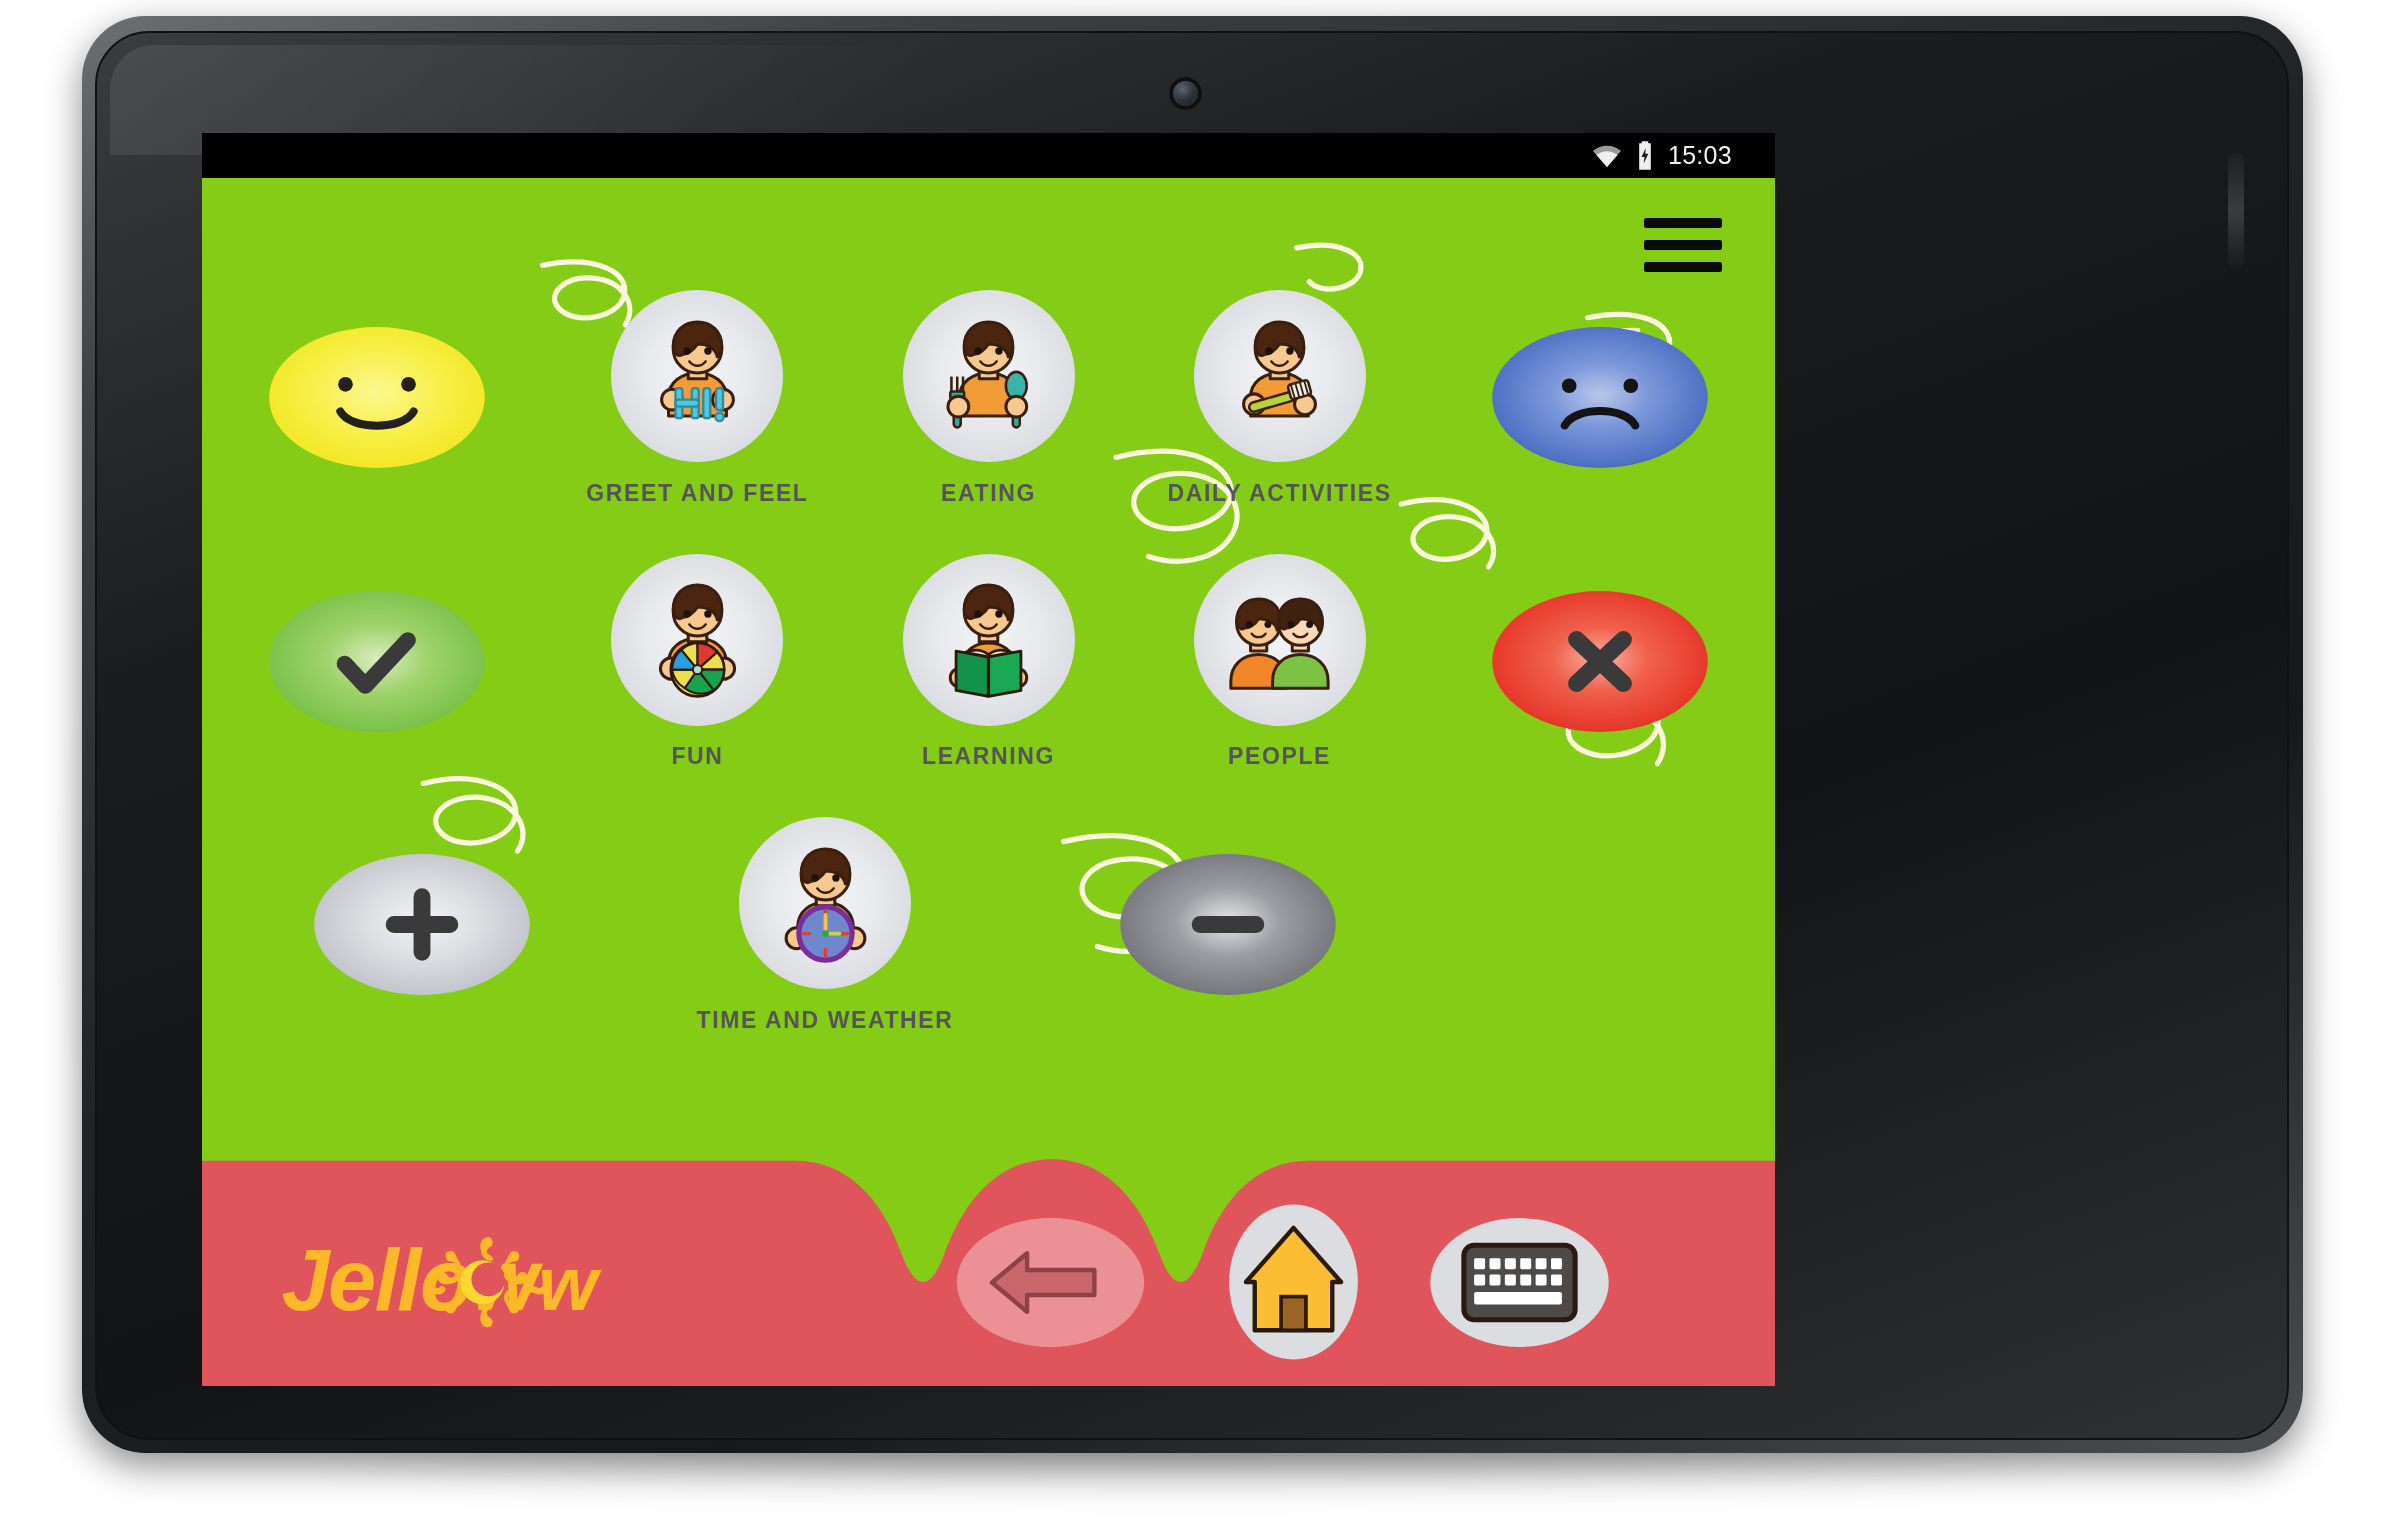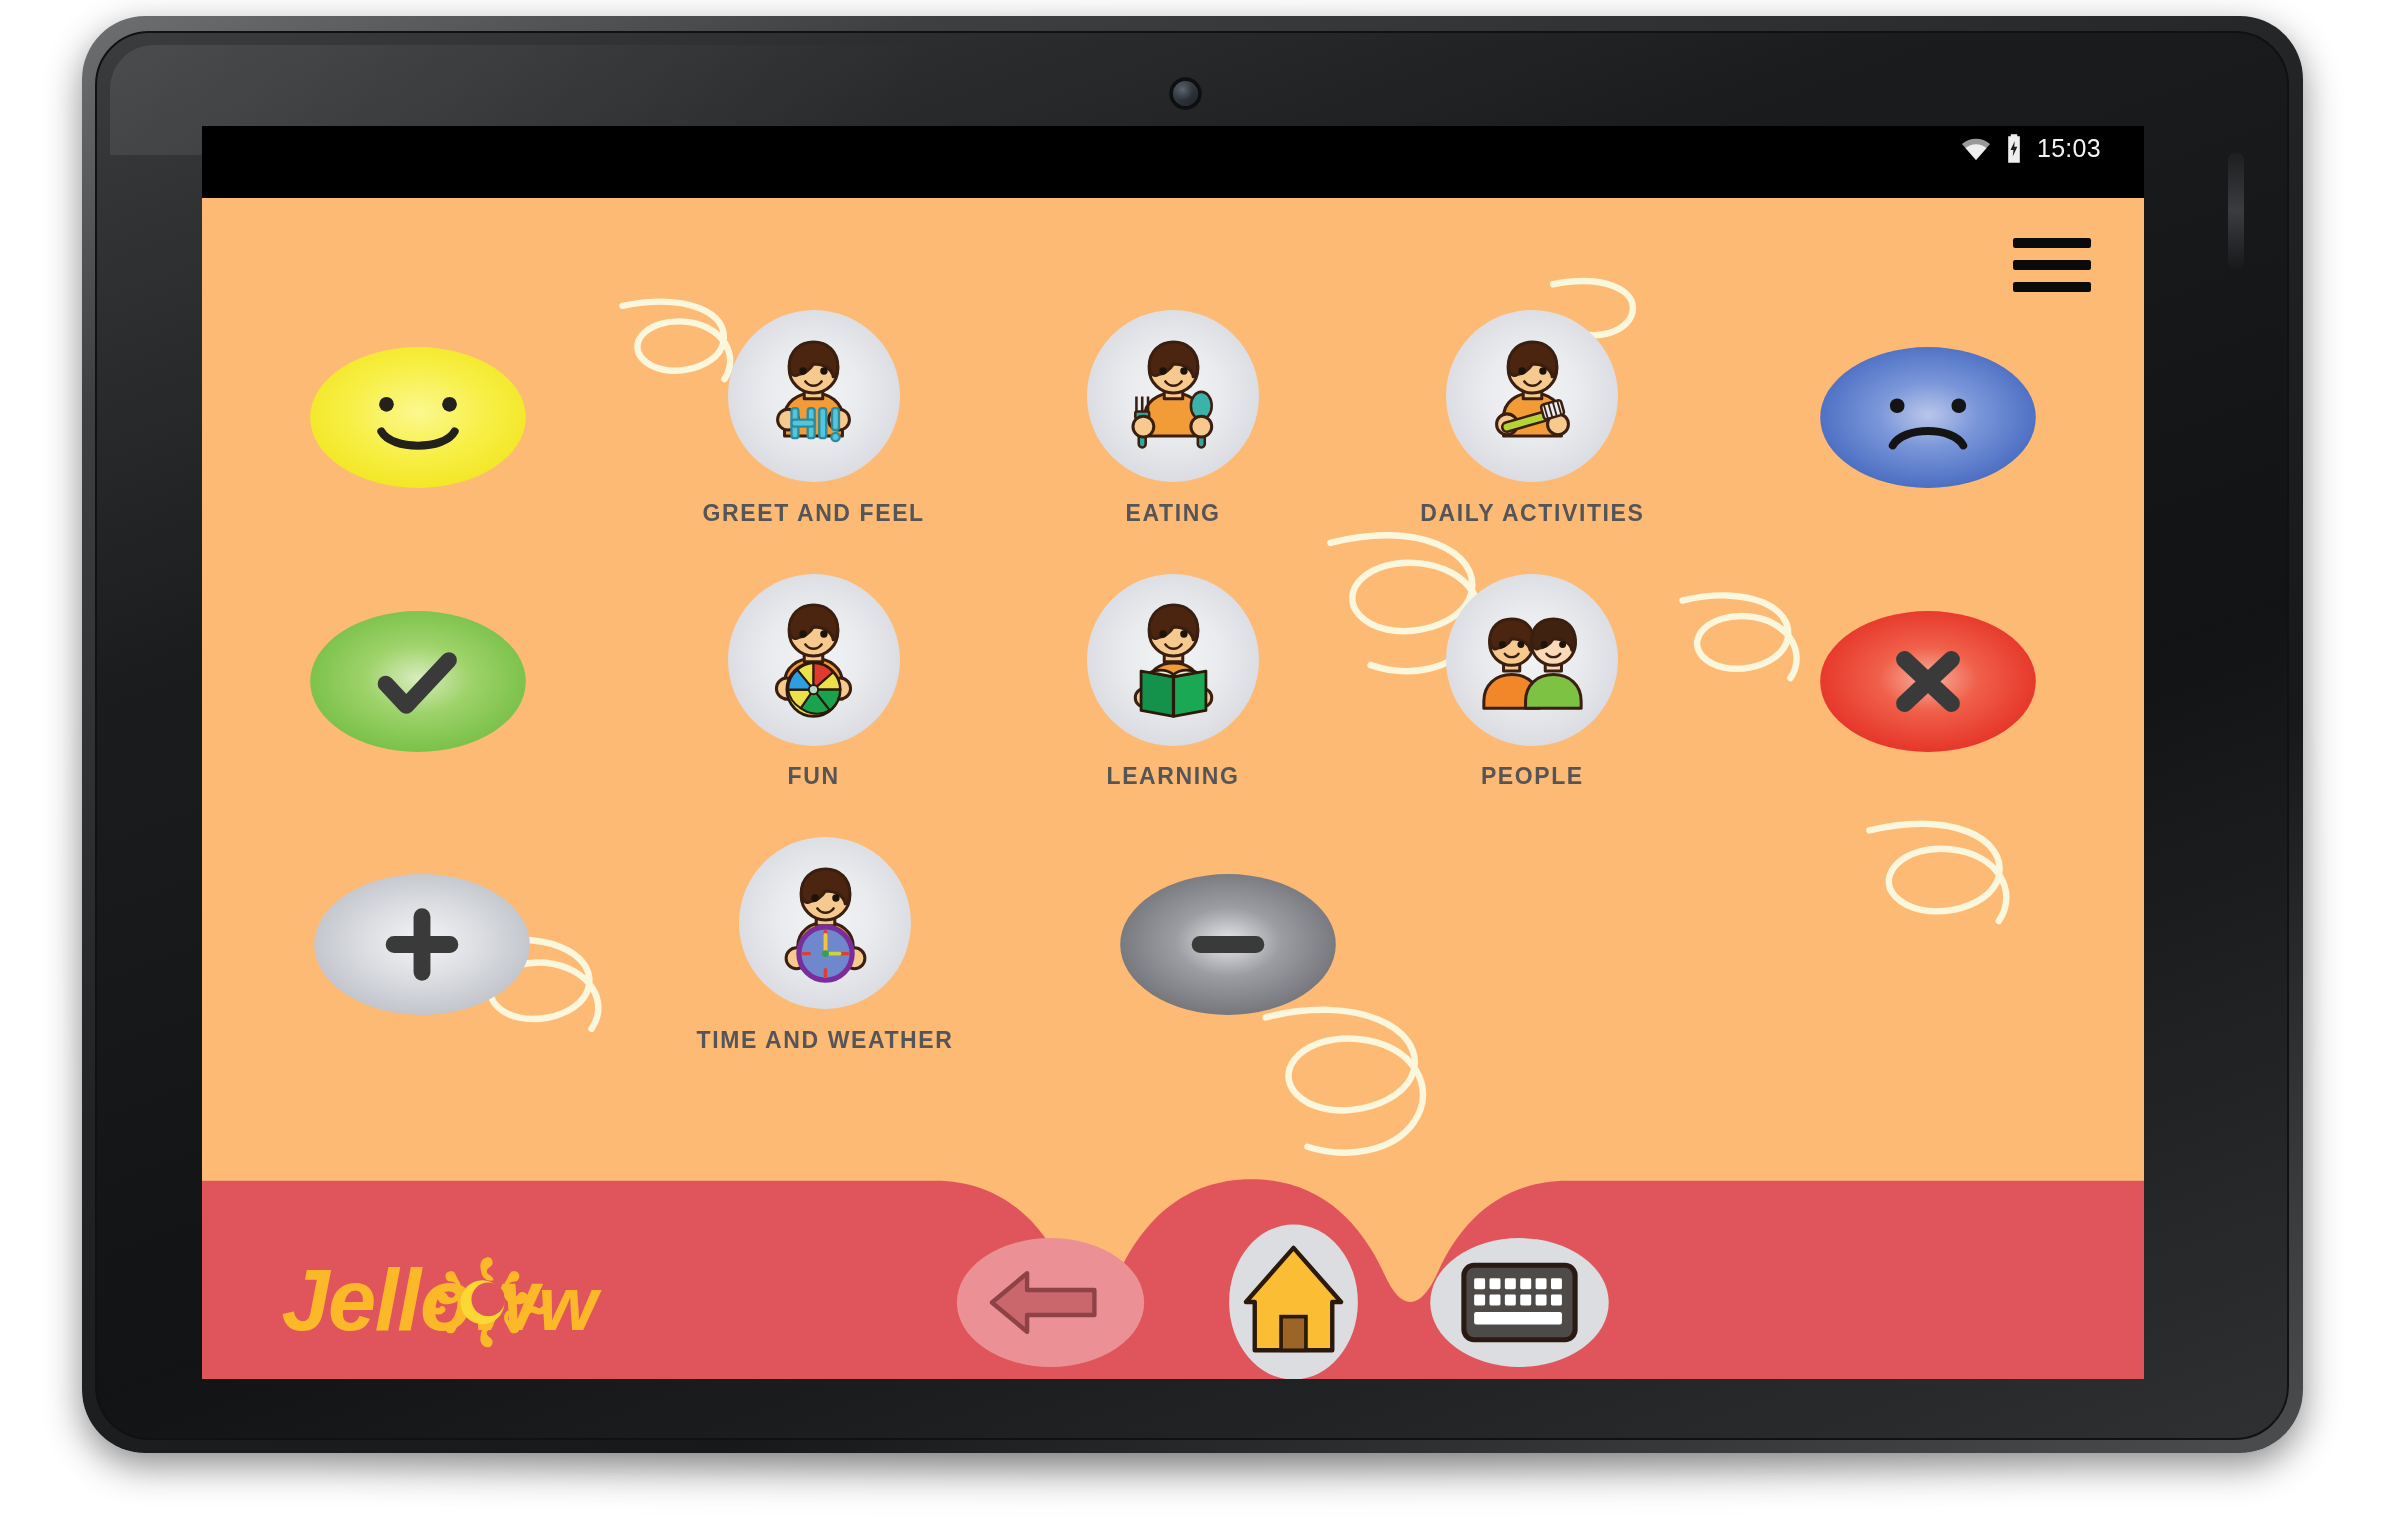--- a/index.html
+++ b/index.html
@@ -42,40 +42,39 @@
     background: radial-gradient(circle at 38% 34%, #5d6570 0%, #2b3038 48%, #0b0d10 100%);
     box-shadow: 0 0 0 3.7px #0e0f11, 0 0 5.9px rgba(255,255,255,.12) inset;
   }
   .side-button {
     position:absolute; left:2228px; top:152px; width:16px; height:117px; border-radius:8px;
     background: linear-gradient(180deg,#1c1e20,#3a3c3f 50%,#18191b);
   }
 
   
   #screen {
-    position:absolute; left:202px; top:126px; width:1942px; height:1253px;
+    position:absolute; left:202px; top:133px; width:1573px; height:1253px;
     background:#000; overflow:hidden;
   }
 
   
   .status-bar {
     position:relative; height:45px; background:#000; display:flex;
     align-items:center; justify-content:flex-end; padding-right:43px; gap:11.7px;
   }
   .sb-time { color:#f3f3f3; font-size:25px; letter-spacing:0.3px; }
   .icon-wifi { display:block; }
   .icon-battery { display:block; }
 
   
   .app {
     position:relative;
     height: 1208px;
-    background:#fdba74;
+    background:#84cc16;
     overflow:hidden;
-    margin-top:27px;
   }
   .swirls { position:absolute; inset:0; pointer-events:none; }
 
   .hamburger {
     position:absolute; right:53px; top:40px; width:78px; height:54px;
     display:flex; flex-direction:column; justify-content:space-between; cursor:pointer;
   }
   .hamburger span { display:block; height:10.3px; border-radius:2.2px; background:#0a0a0a; }
 
   

